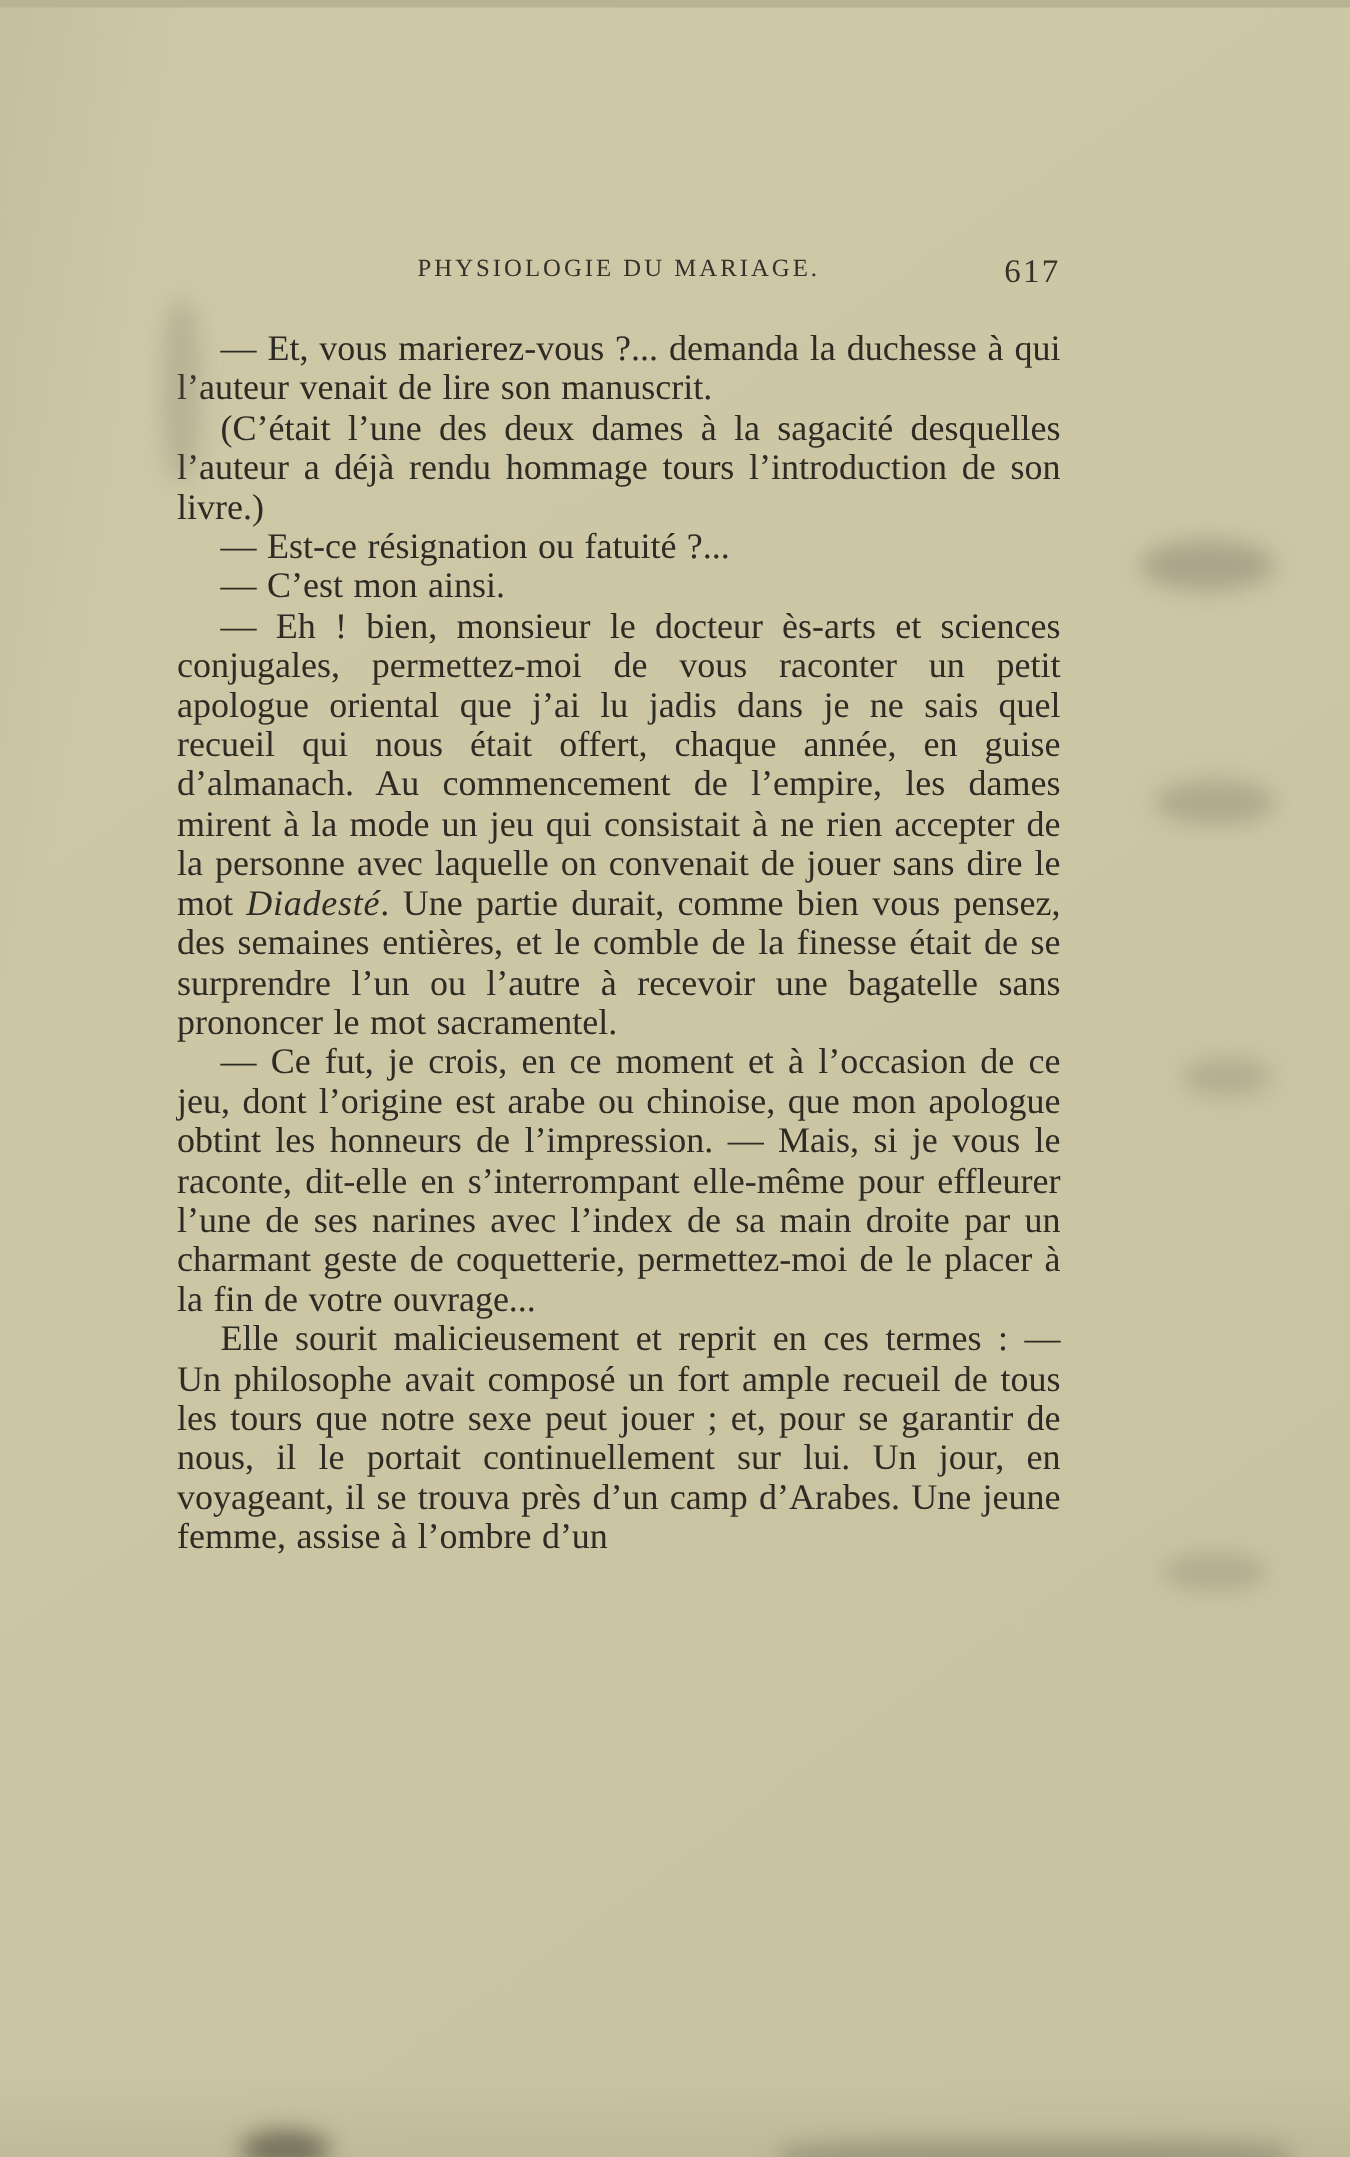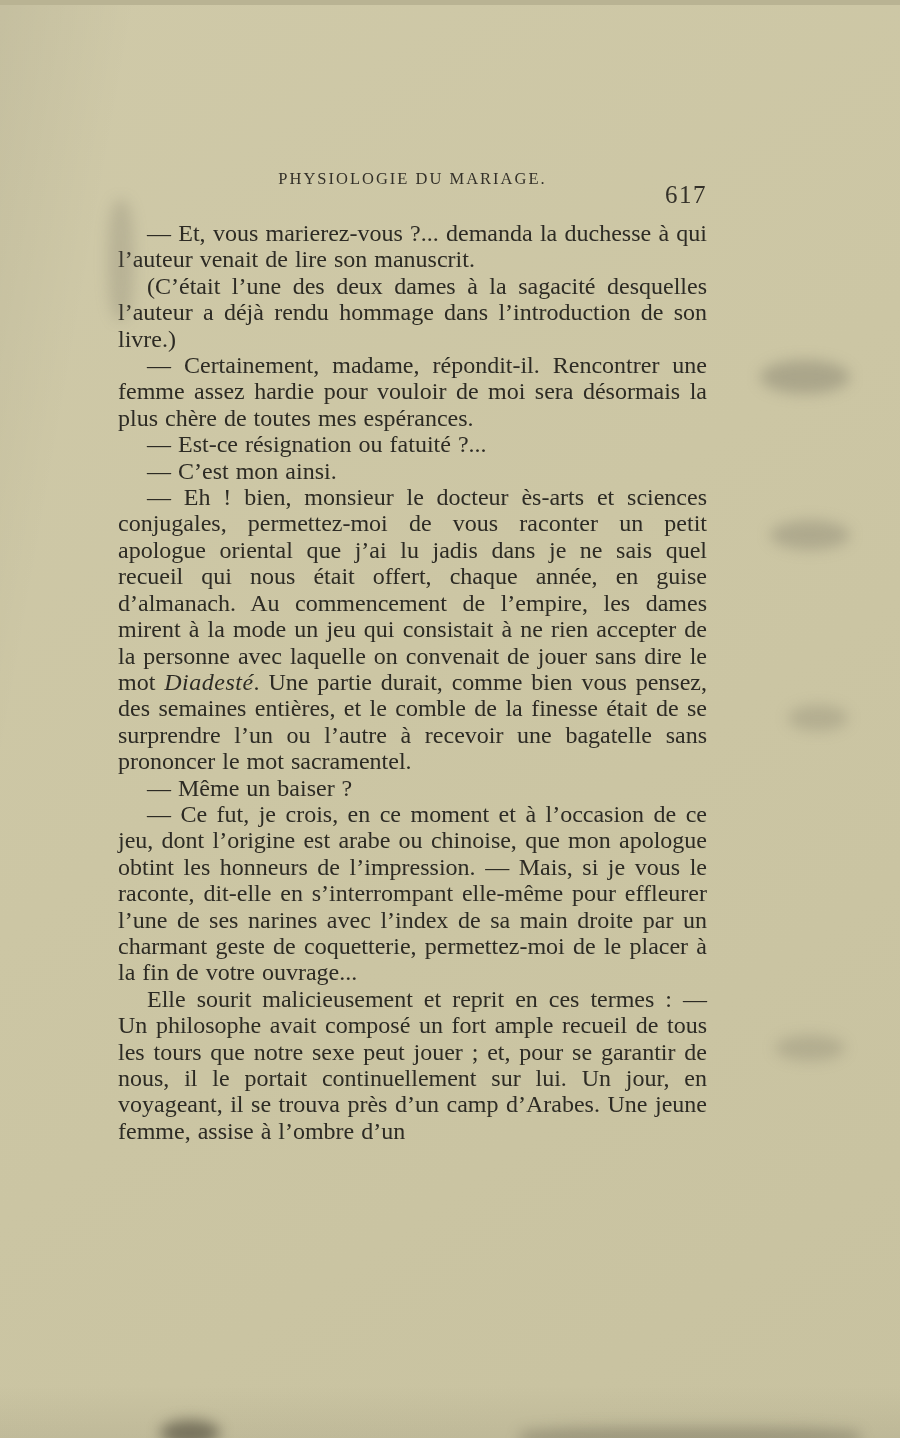--- a/index.html
+++ b/index.html
@@ -46,22 +46,22 @@
     text-align: center;
     color: #343129;
   }
   .running-head .title {
     display: inline-block;
     padding-top: 4px;
   }
   .running-head .page-num {
     position: absolute;
     right: 0;
-    top: 16px;
-    font-size: 25px;
+    top: 3px;
+    font-size: 22px;
     letter-spacing: 1.5px;
   }
   .section-heading {
     margin-top: 36px;
     text-align: center;
     font-size: 16.5px;
     letter-spacing: 3px;
     color: #32302a;
   }
   .body-text {
@@ -93,23 +93,21 @@
   <div class="smudge s7"></div>
 
   <div class="running-head">
     <span class="title">PHYSIOLOGIE DU MARIAGE.</span>
     <span class="page-num">617</span>
   </div>
 
 
   <div class="body-text">
       <p><span>— Et, vous marierez-vous ?... demanda la duchesse à qui l’auteur venait de lire son manuscrit.</span></p>
-      <p><span>(C’était l’une des deux dames à la sagacité desquelles l’auteur a déjà rendu hommage dans l’introduction de son livre.)</span></p>
-      <p><span>— Certainement, madame, répondit-il. Rencontrer une femme assez hardie pour vouloir de moi sera désormais la plus chère de toutes mes espérances.</span></p>
+      <p><span>(C’était l’une des deux dames à la sagacité desquelles l’auteur a déjà rendu hommage tours l’introduction de son livre.)</span></p>
       <p><span>— Est-ce résignation ou fatuité ?...</span></p>
       <p><span>— C’est mon ainsi.</span></p>
       <p><span>— Eh ! bien, monsieur le docteur ès-arts et sciences conjugales, permettez-moi de vous raconter un petit apologue oriental que j’ai lu jadis dans je ne sais quel recueil qui nous était offert, chaque année, en guise d’almanach. Au commencement de l’empire, les dames mirent à la mode un jeu qui consistait à ne rien accepter de la personne avec laquelle on convenait de jouer sans dire le mot </span><i>Diadesté</i><span>. Une partie durait, comme bien vous pensez, des semaines entières, et le comble de la finesse était de se surprendre l’un ou l’autre à recevoir une bagatelle sans prononcer le mot sacramentel.</span></p>
-      <p><span>— Même un baiser ?</span></p>
       <p><span>— Ce fut, je crois, en ce moment et à l’occasion de ce jeu, dont l’origine est arabe ou chinoise, que mon apologue obtint les honneurs de l’impression. — Mais, si je vous le raconte, dit-elle en s’interrompant elle-même pour effleurer l’une de ses narines avec l’index de sa main droite par un charmant geste de coquetterie, permettez-moi de le placer à la fin de votre ouvrage...</span></p>
       <p><span>Elle sourit malicieusement et reprit en ces termes : — Un philosophe avait composé un fort ample recueil de tous les tours que notre sexe peut jouer ; et, pour se garantir de nous, il le portait continuellement sur lui. Un jour, en voyageant, il se trouva près d’un camp d’Arabes. Une jeune femme, assise à l’ombre d’un</span></p>
     </div>
 
 </div>
 
 </body></html>

